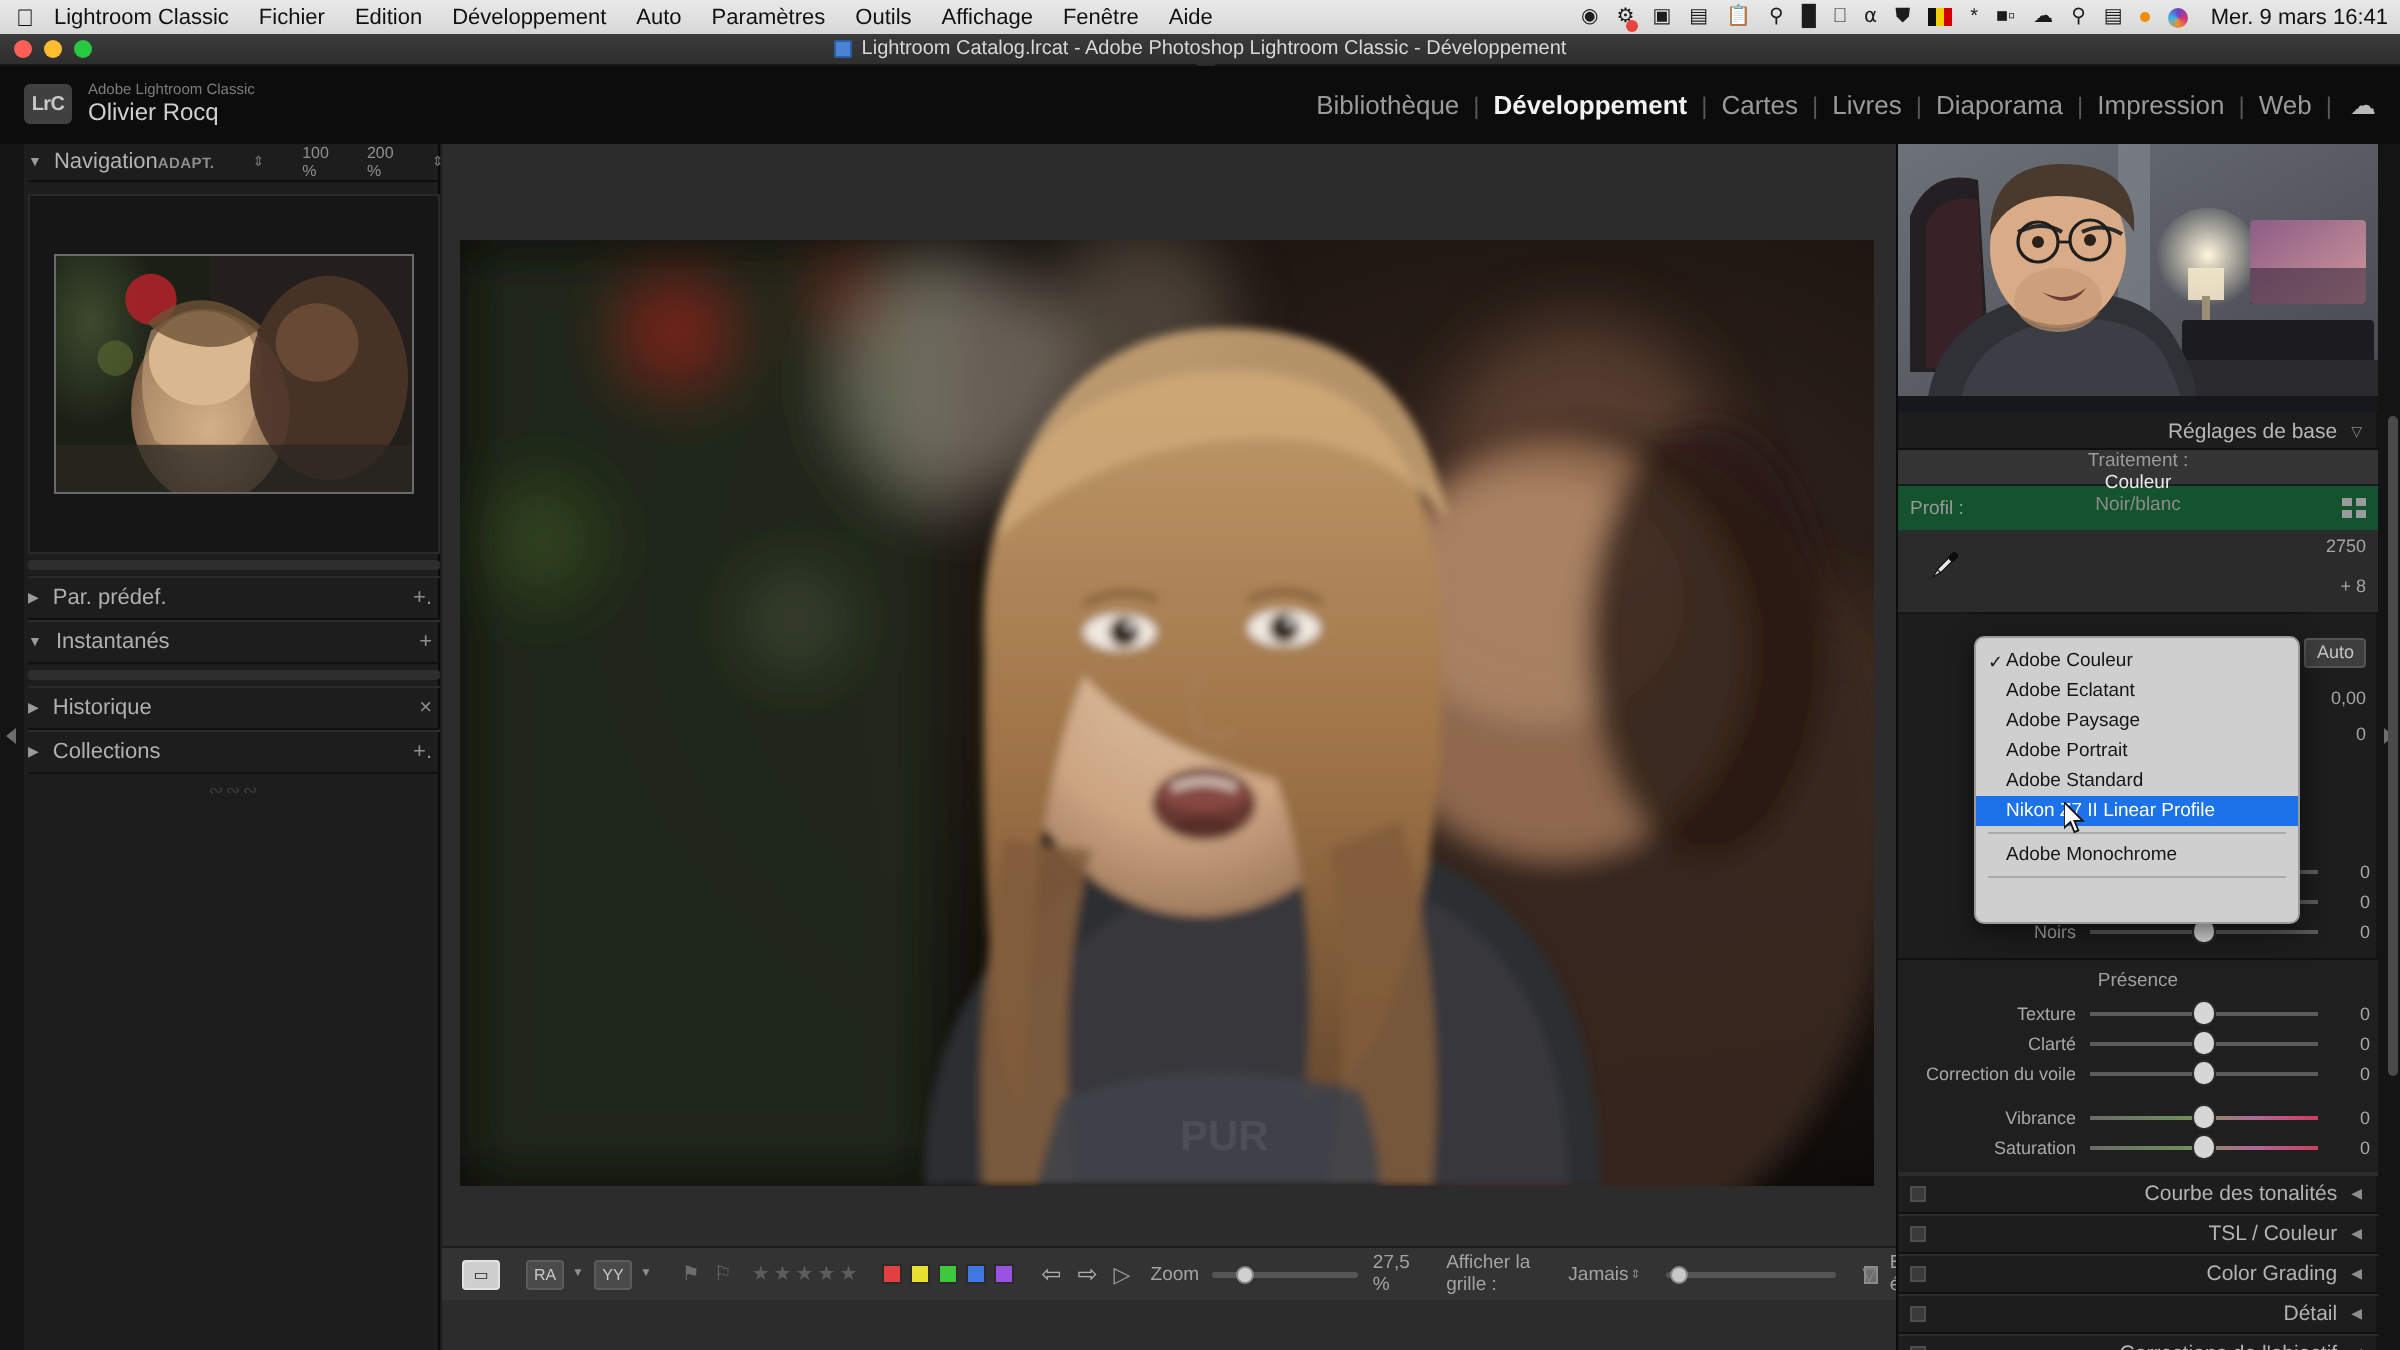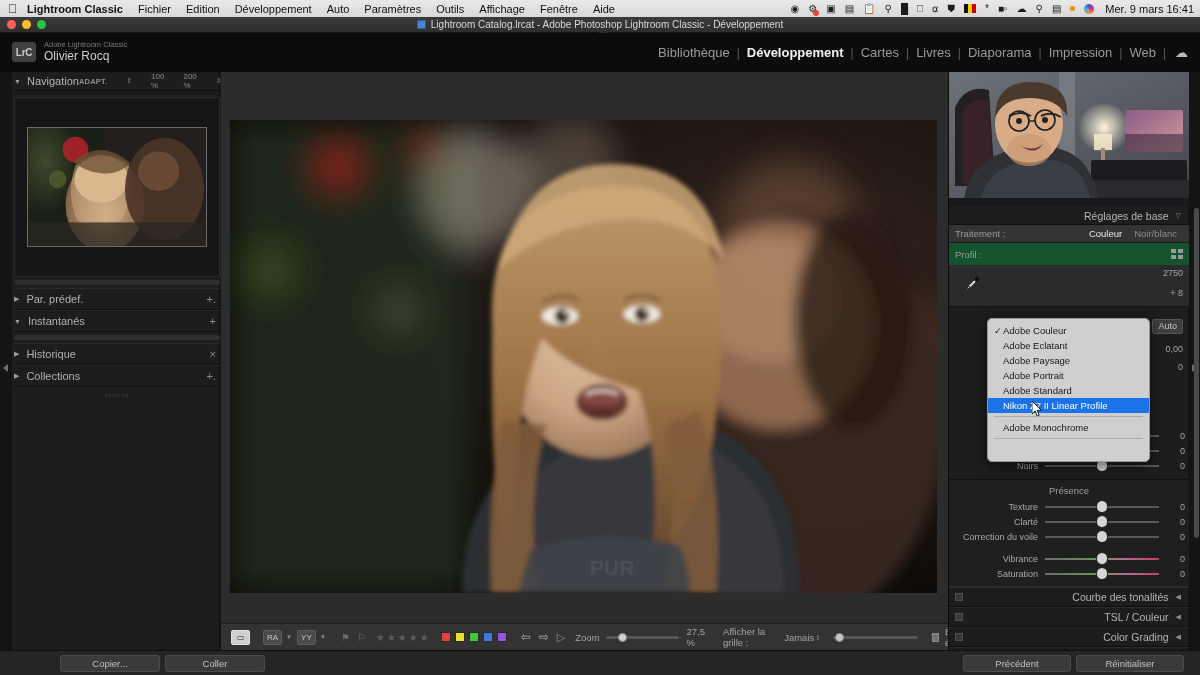--- a/index.html
+++ b/index.html
@@ -4,21 +4,21 @@
 <style>
   * { box-sizing: border-box; margin:0; padding:0; }
   html,body { width:1200px; height:675px; overflow:hidden; background:#000; }
   body { font-family:"Liberation Sans", sans-serif; -webkit-font-smoothing:antialiased; }
 
   
   .macbar{height:17px;width:1200px;background:linear-gradient(#e9e9e9,#d8d8d8);
     display:flex;align-items:center;font-size:11px;color:#101010;position:relative;}
   .macbar .apple{margin:0 10px 0 8px;font-size:12px;line-height:1;}
   .macbar .mi{margin-right:15px;white-space:nowrap;}
-  .macbar .mi.bold{font-weight:bold;}
+  .macbar .mi.bold{font-weight:normal;}
   .macbar .right{position:absolute;right:6px;top:0;height:17px;display:flex;align-items:center;gap:9px;}
   .macbar .right .si{font-size:10px;color:#1c1c1c;line-height:1;display:inline-block;}
   .macbar .right .clock{font-size:11px;margin-left:2px;white-space:nowrap;}
   .badge{position:relative;}
   .badge::after{content:"";position:absolute;right:-2px;bottom:-2px;width:6px;height:6px;border-radius:50%;background:#e8453c;}
   .flagbe{display:inline-block;width:12px;height:9px;background:linear-gradient(90deg,#111 0 33%, #f5d000 33% 66%, #d40000 66% 100%);}
   .dotorange{width:5px;height:5px;border-radius:50%;background:#f08c00;display:inline-block;}
   .siri{width:10px;height:10px;border-radius:50%;
     background:conic-gradient(#6a44c8,#d0357c,#f0912a,#39b6e8,#6a44c8);display:inline-block;}
 
@@ -117,21 +117,21 @@
   .rp-edge{position:absolute;right:0;top:0;width:12px;height:603px;background:#141414;}
   .rp-edge .tri{position:absolute;right:3px;top:292px;width:0;height:0;
     border-top:4px solid transparent;border-bottom:4px solid transparent;border-left:5px solid #6d6d6d;}
   .webcam{position:absolute;left:0;top:0;width:240px;height:134px;overflow:hidden;background:#20242b;}
   .rpscroll{position:absolute;left:0;top:135px;width:240px;height:468px;}
 
   .rphdr{height:18px;display:flex;align-items:center;justify-content:flex-end;
     font-size:10.5px;color:#b6b6b6;padding-right:8px;border-bottom:1px solid #101010;text-align:right;}
   .rphdr .tw{font-size:7px;color:#8c8c8c;margin-left:7px;}
   .treatrow{height:18px;display:flex;align-items:center;font-size:9.5px;color:#9a9a9a;
-    background:#343434;border-bottom:1px solid #1b1b1b;padding:0 6px;}
+    background:#343434;border-bottom:1px solid #1b1b1b;padding:0 6px;flex-direction:column;}
   .treatrow .lbl{flex:1;}
   .treatrow .opt{padding:0 6px;color:#8c8c8c;}
   .treatrow .opt.sel{color:#e8e8e8;}
   .profrow{height:22px;display:flex;align-items:center;font-size:9.5px;color:#9a9a9a;
     background:#14532d;padding:0 6px;}
   .gridicon{display:grid;grid-template-columns:5px 5px;gap:2px;margin-left:auto;}
   .gridicon i{display:block;width:5px;height:4px;background:#9a9a9a;}
   .eyedrop{height:42px;background:#2b2b2b;display:flex;align-items:center;padding:0 12px;
     border-bottom:1px solid #151515;}
 
@@ -653,30 +653,20 @@
       <div class="collapsed">
         <span class="sw"></span>
         <span>Corrections de l'objectif</span>
         <span class="tw">◀</span>
       </div>
 
     </div>
     <div class="rpbar"></div>
   </div>
 
-  <div class="bottomstrip">
-    <div class="btnpair" style="left:60px">
-      <span class="lrbtn" style="width:100px">Copier...</span>
-      <span class="lrbtn" style="width:100px">Coller</span>
-    </div>
-    <div class="btnpair" style="right:16px">
-      <span class="lrbtn" style="width:108px">Précédent</span>
-      <span class="lrbtn" style="width:108px">Réinitialiser</span>
-    </div>
-  </div>
 
   <div class="dropdown">
     <div class="ditem">
       <span class="chk">✓</span>
       <span>Adobe Couleur</span>
     </div>
     <div class="ditem">
       <span class="chk"></span>
       <span>Adobe Eclatant</span>
     </div>

